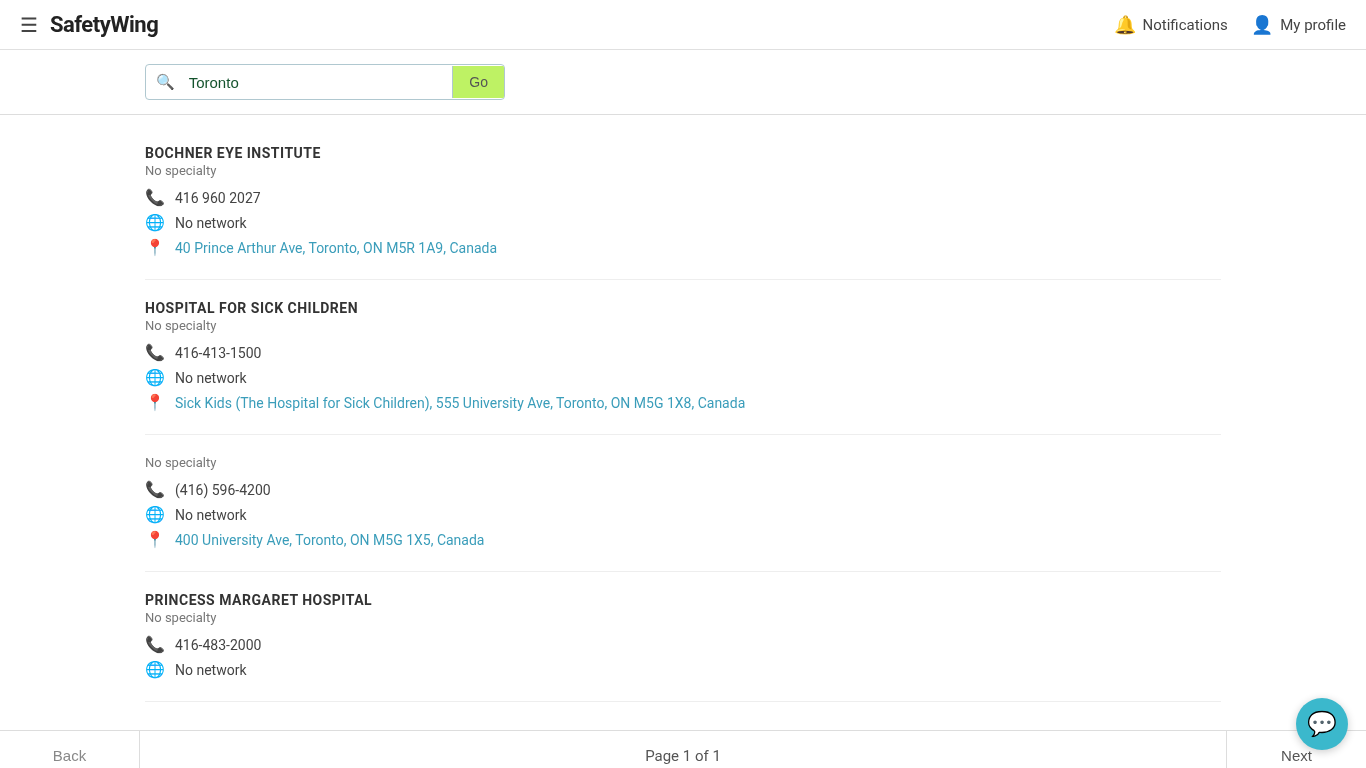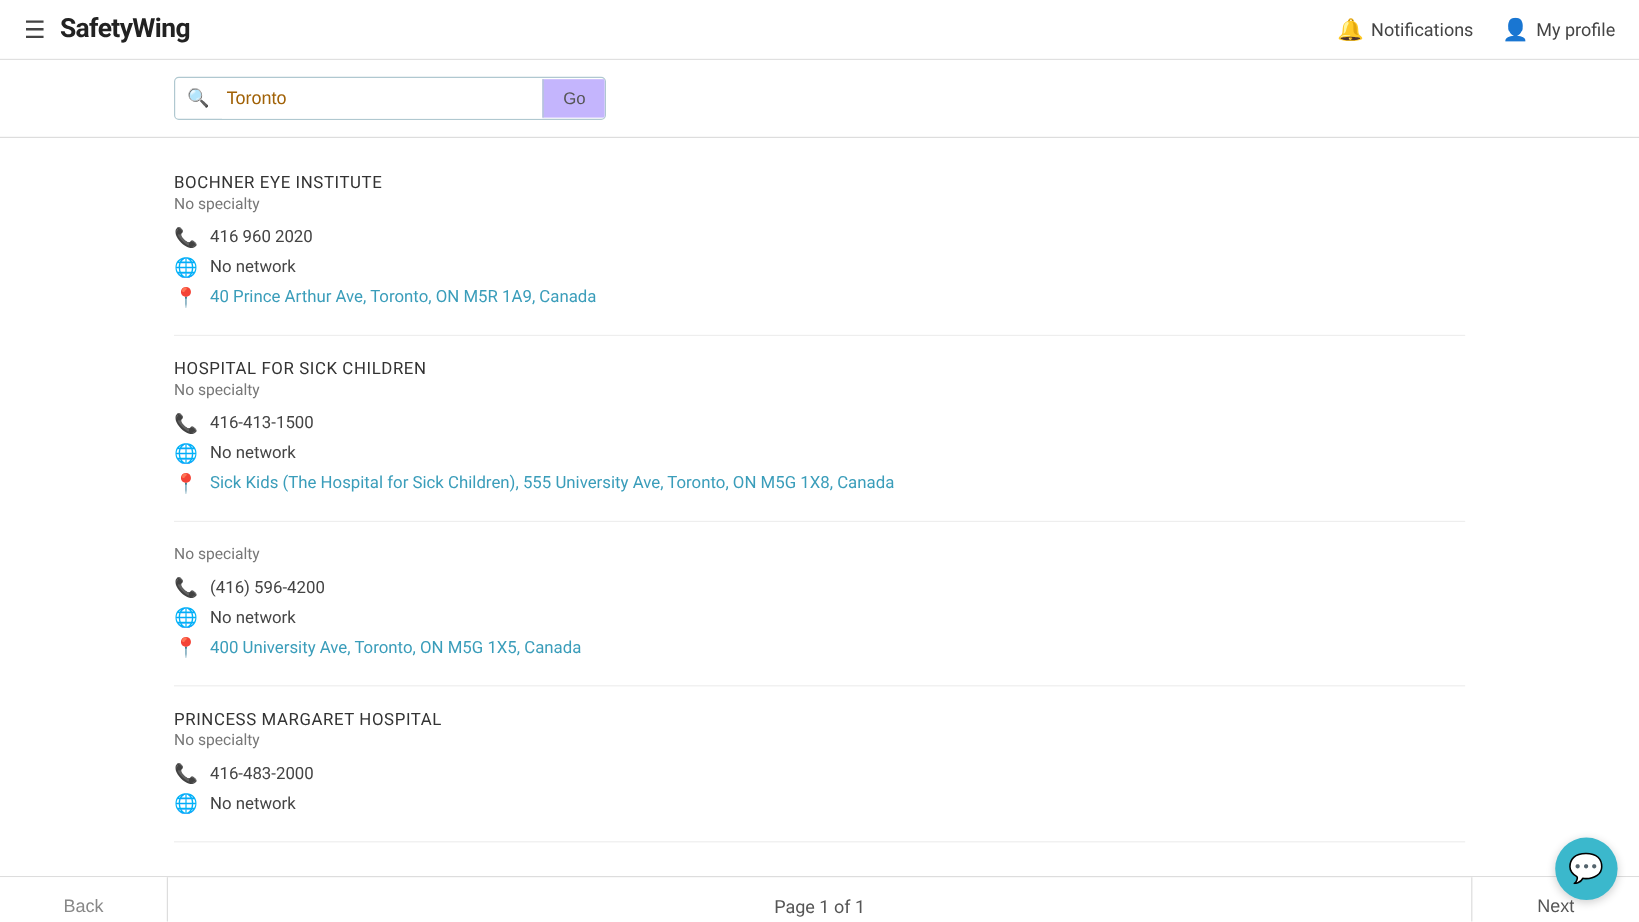--- a/index.html
+++ b/index.html
@@ -68,25 +68,25 @@
       padding: 8px 10px;
       color: #888;
       font-size: 15px;
     }
     .search-input {
       border: none;
       outline: none;
       font-size: 15px;
       flex: 1;
       padding: 8px 4px;
-      color: #a16207;
+      color: #14532d;
     }
     .search-go-btn {
       padding: 8px 16px;
-      background: #c4b5fd;
+      background: #bef264;
       border: none;
       border-left: 1px solid #b0c8d0;
       color: #555;
       font-size: 14px;
       cursor: pointer;
     }
 
     
     .main-content {
       height: calc(768px - 50px - 53px - 50px);
@@ -99,21 +99,21 @@
     .main-content::-webkit-scrollbar-track { background: #f0f0f0; }
     .main-content::-webkit-scrollbar-thumb { background: #bbb; border-radius: 4px; }
 
     
     .provider-card {
       padding: 20px 0 16px 0;
       border-bottom: 1px solid #eee;
     }
     .provider-name {
       font-size: 14px;
-      font-weight: 400;
+      font-weight: 700;
       color: #333;
       letter-spacing: 0.5px;
       text-transform: uppercase;
       margin-bottom: 2px;
     }
     .provider-specialty {
       font-size: 13px;
       color: #777;
       margin-bottom: 10px;
     }
@@ -221,21 +221,21 @@
     <button class="search-go-btn">Go</button>
   </div>
 </div>
 
 <div class="main-content" id="providers-list">
 <div class="provider-card">
       <div class="provider-name">BOCHNER EYE INSTITUTE</div>
       <div class="provider-specialty">No specialty</div>
       <div class="provider-detail">
         <span class="det-icon">📞</span>
-        <span>416 960 2020</span>
+        <span>416 960 2027</span>
       </div>
       <div class="provider-detail">
         <span class="det-icon">🌐</span>
         <span>No network</span>
       </div>
       <div class="provider-detail">
         <span class="det-icon">📍</span>
         <a class="address-link" href="#">40 Prince Arthur Ave, Toronto, ON M5R 1A9, Canada</a>
       </div>
     </div>

